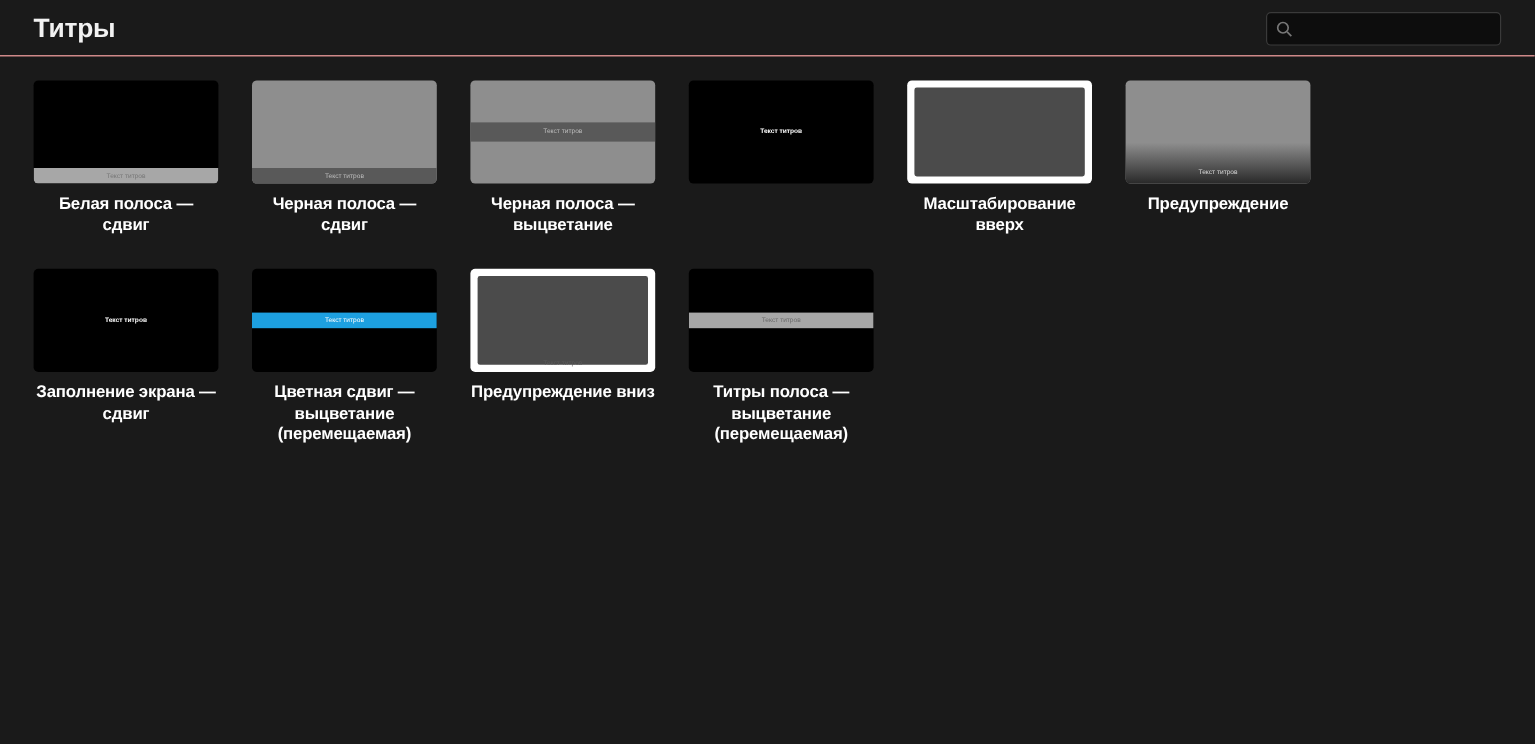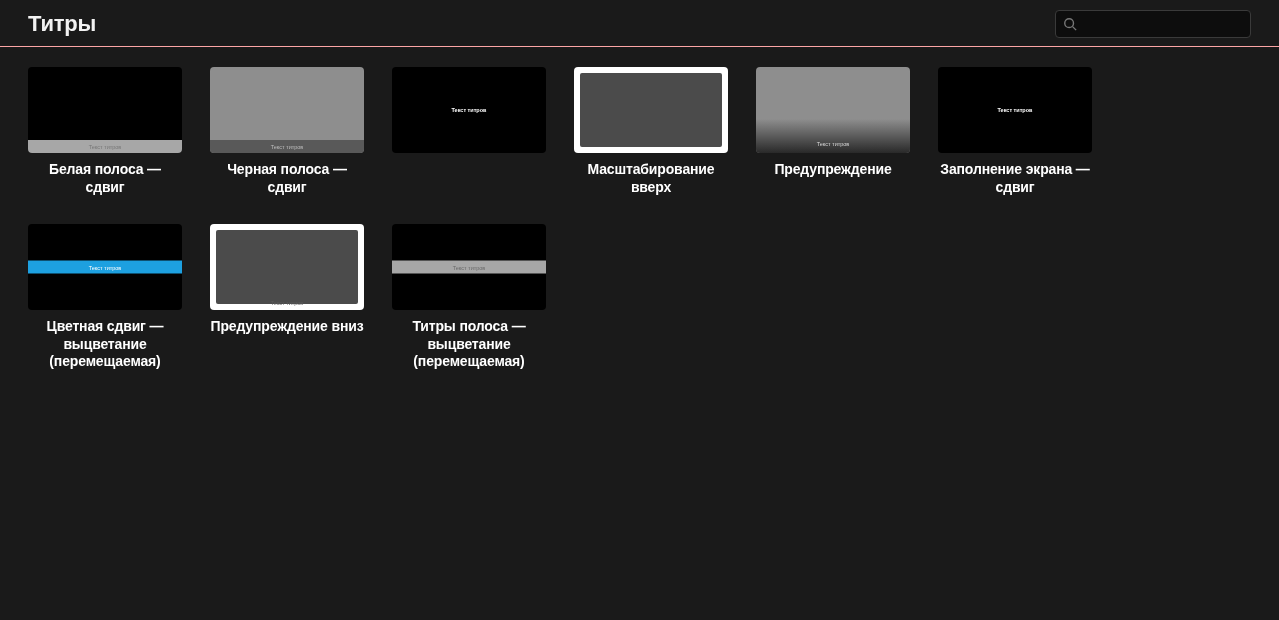--- a/index.html
+++ b/index.html
@@ -166,20 +166,28 @@
 
   <div class="tile">
     <div class="thumb t2">
       <div class="strip">
           <span class="tiny">Текст титров</span>
         </div>
     </div>
     <div class="tile-label">Черная полоса — сдвиг</div>
   </div>
 
+  <div class="tile">
+    <div class="thumb t3">
+      <div class="strip">
+          <span class="tiny">Текст титров</span>
+        </div>
+    </div>
+    <div class="tile-label">Черная полоса — выцветание</div>
+  </div>
 
   <div class="tile">
     <div class="thumb t4">
       <div class="centertx">
           <span class="tiny">Текст титров</span>
         </div>
     </div>
   </div>
 
   <div class="tile">

